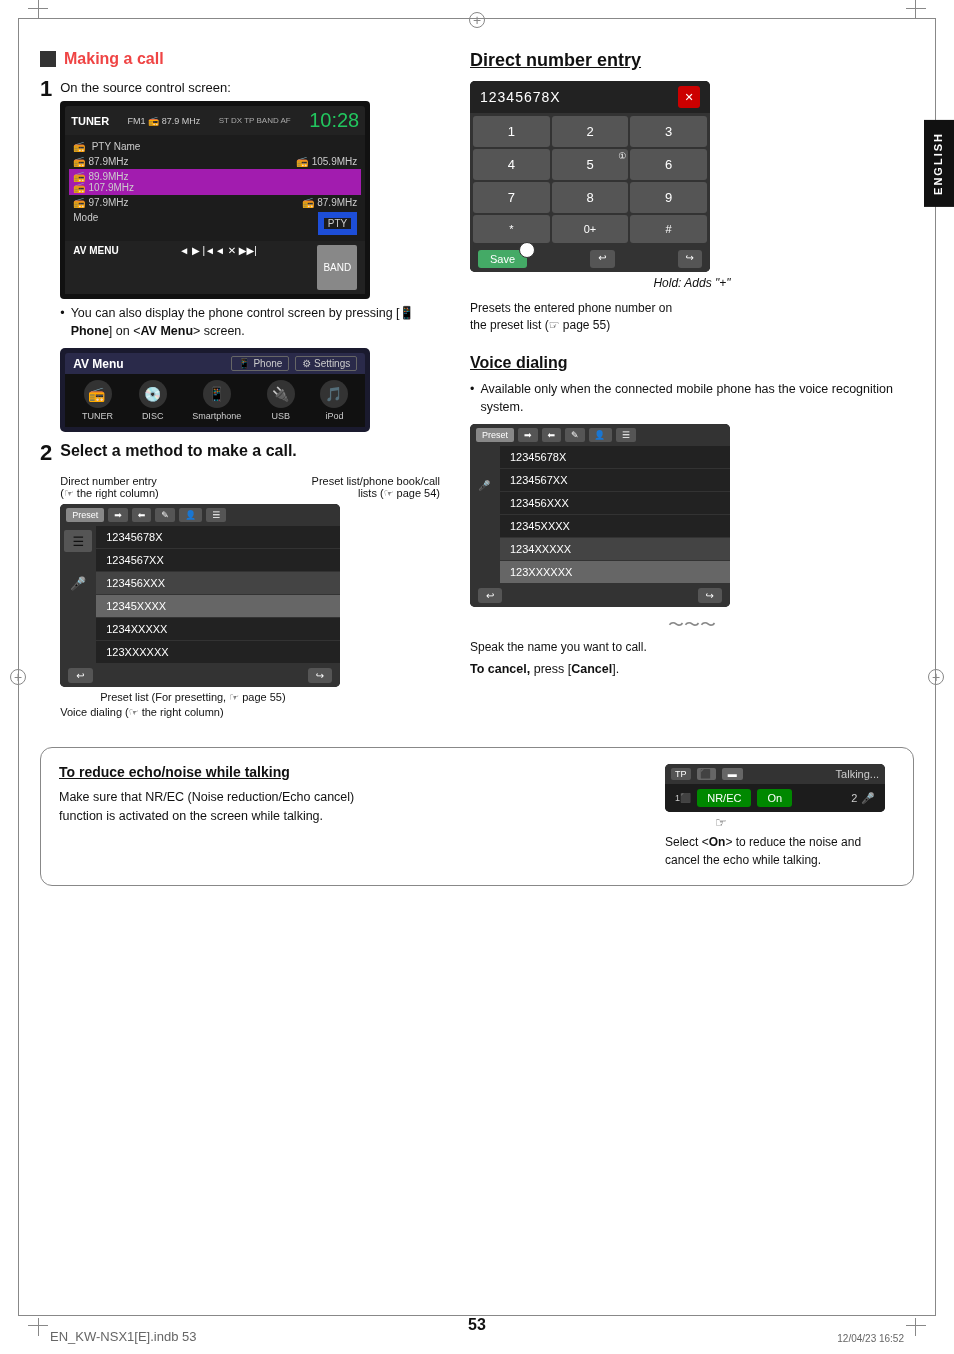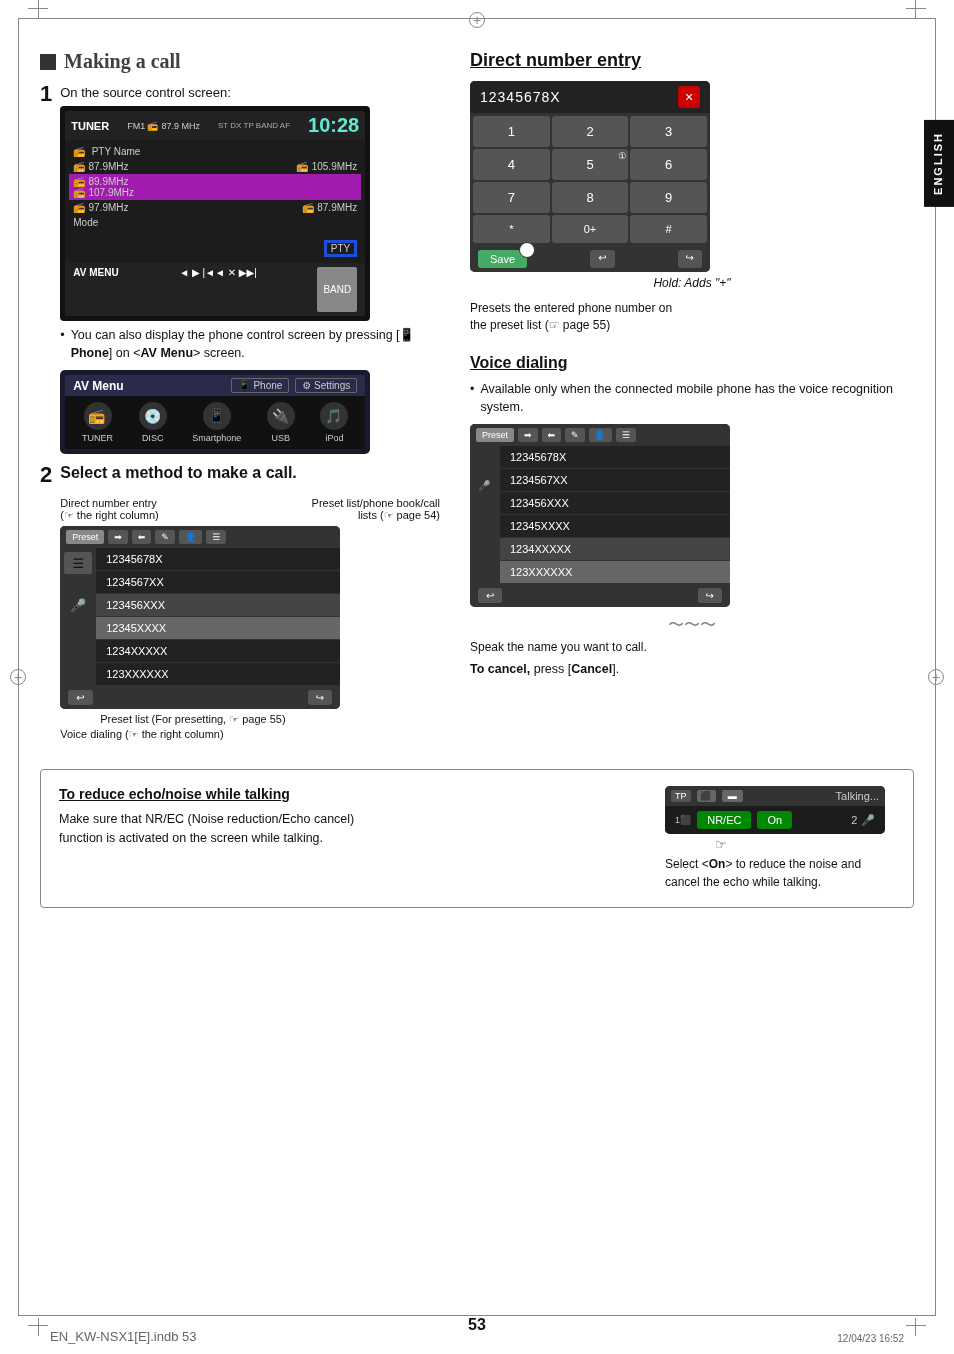--- a/index.html
+++ b/index.html
@@ -131,24 +131,23 @@
       margin-top: 0;
     }
     .section-heading .sq-icon {
       display: inline-block;
       width: 16px; height: 16px;
       background: #333;
       margin-right: 8px;
       flex-shrink: 0;
     }
     .section-heading h2 {
-      font-size: 20px;
+      font-size: 16px;
       font-weight: bold;
-      color: #404040;
-      font-family: Liberation Serif, serif;
+      color: #ef4444;
     }
     .section-heading-underline {
       font-size: 18px;
       font-weight: bold;
       color: #111;
       text-decoration: underline;
       margin-bottom: 10px;
       display: block;
     }
 
@@ -184,22 +183,22 @@
       justify-content: space-between;
       align-items: center;
       background: #222;
       padding: 3px 6px;
       font-size: 10px;
       color: #ccc;
       border-radius: 3px 3px 0 0;
     }
     .tuner-time {
       font-size: 20px;
-      font-weight: bold;
-      color: #5eead4;
+      font-weight: normal;
+      color: #22c55e;
     }
     .tuner-body {
       background: #1c1c1c;
       padding: 4px;
     }
     .tuner-row {
       display: flex;
       justify-content: space-between;
       padding: 2px 4px;
       font-size: 10px;
@@ -395,21 +394,21 @@
       border-radius: 5px;
       width: 260px;
       overflow: hidden;
       font-size: 11px;
       margin-top: 5px;
     }
 
     
     .bottom-box {
       border: 1px solid #888;
-      border-radius: 4px;
+      border-radius: 12px;
       padding: 16px 18px;
       margin-top: 20px;
       display: flex;
       gap: 20px;
       align-items: flex-start;
     }
     .bottom-box-left { flex: 1; }
     .bottom-box-right { width: 230px; flex-shrink: 0; }
     .bottom-box-title {
       font-size: 14px;
@@ -542,21 +541,21 @@
               <div class="tuner-row selected">
                 <span>📻 89.9MHz</span>
                 <span>📻 107.9MHz</span>
               </div>
               <div class="tuner-row">
                 <span>📻 97.9MHz</span>
                 <span>📻 87.9MHz</span>
               </div>
               <div class="tuner-row">
                 <span>Mode</span>
-                <span style="border:3px solid #1d4ed8;padding:0 4px;margin-top:23px;">PTY</span>
+                <span style="border:6px solid #1d4ed8;padding:0 4px;">PTY</span>
               </div>
             </div>
             <div class="tuner-footer">
               <span style="font-weight:bold;">AV MENU</span>
               <span>◄ ▶ |◄◄ ✕ ▶▶|</span>
               <span class="band">BAND</span>
             </div>
           </div>
 
           <div class="bullet-item">

